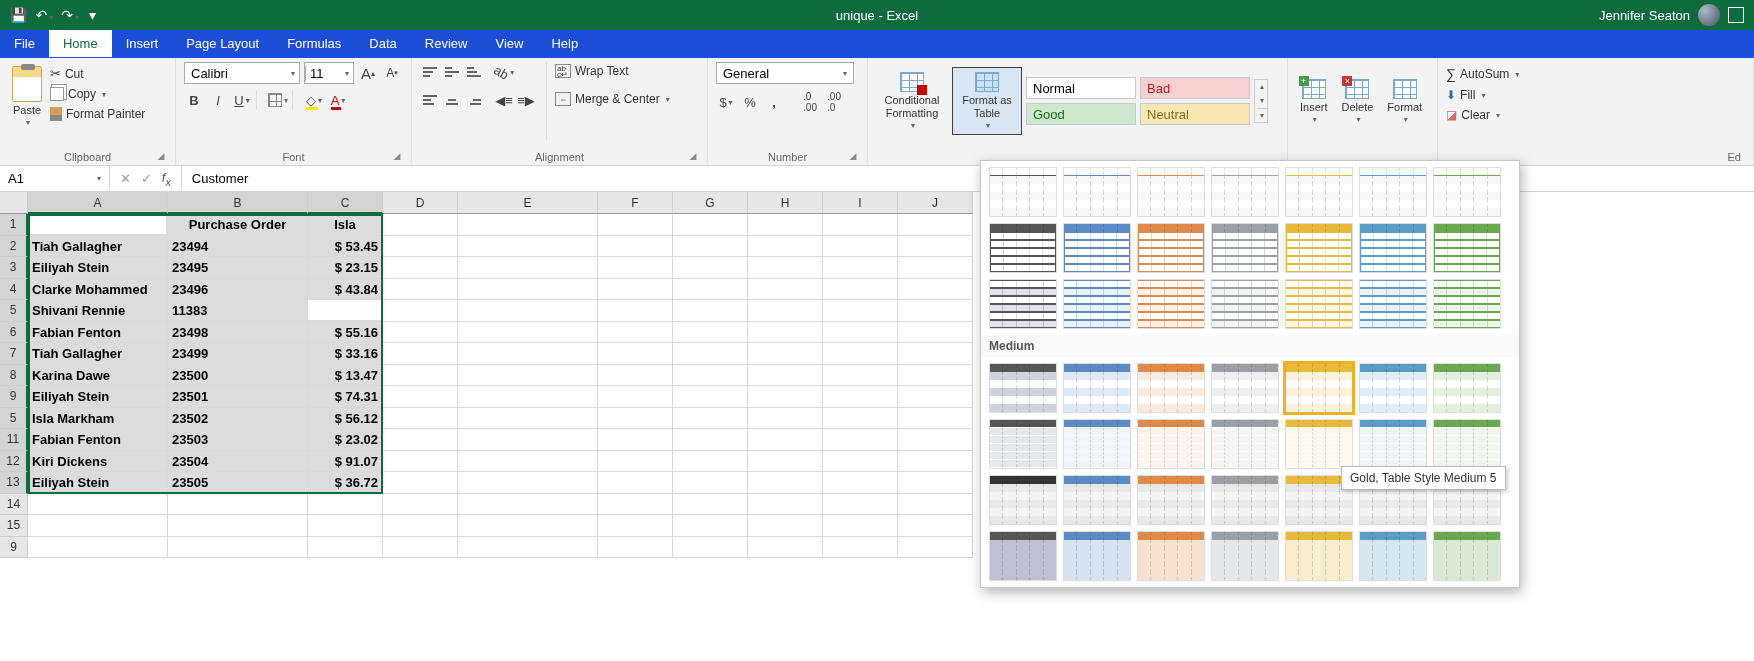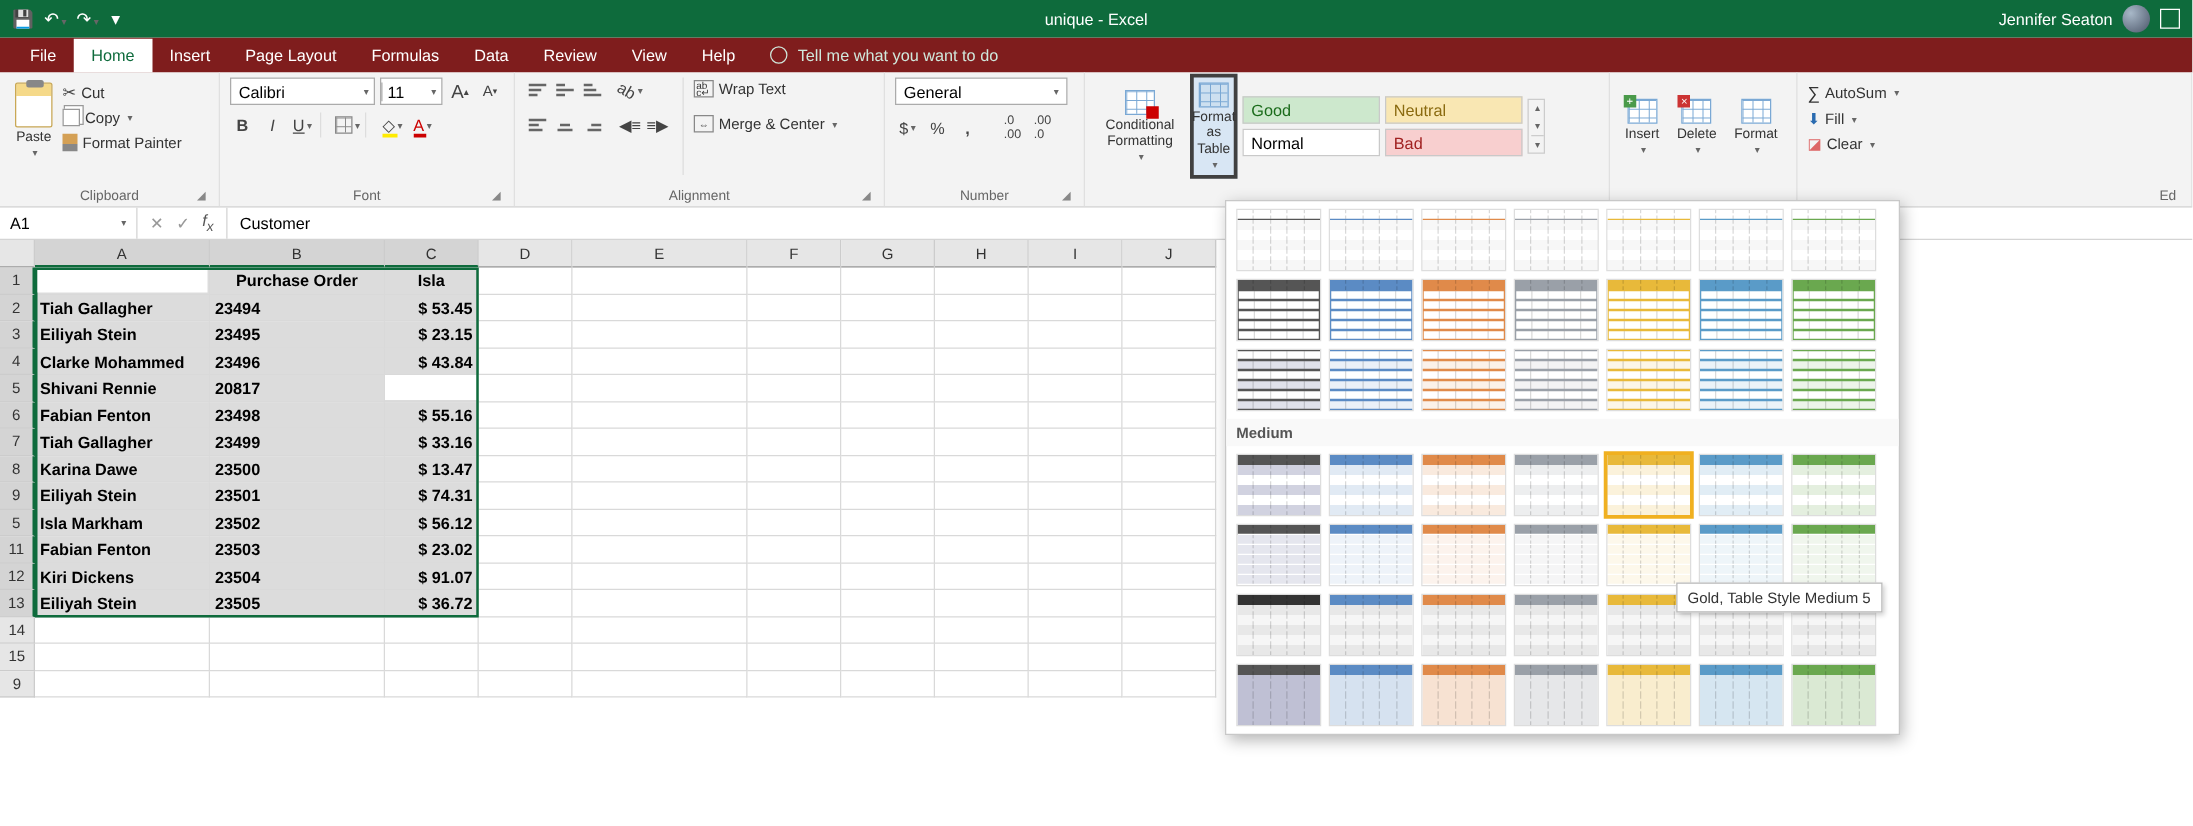--- a/index.html
+++ b/index.html
@@ -5,21 +5,21 @@
 *{margin:0;padding:0;box-sizing:border-box;font-family:"Segoe UI",Arial,sans-serif;}
 body{width:1754px;height:661px;overflow:hidden;background:#fff;font-size:12px;}
 .titlebar{height:30px;background:#0e6b3c;display:flex;align-items:center;color:#fff;position:relative;}
 .titlebar .qat{display:flex;align-items:center;gap:8px;padding-left:10px;}
 .titlebar .qat span{font-size:14px;color:#fff;}
 .titlebar .title{position:absolute;left:50%;transform:translateX(-50%);font-size:13px;}
 .titlebar .user{position:absolute;right:10px;display:flex;align-items:center;gap:8px;font-size:13px;}
 .avatar{width:22px;height:22px;border-radius:50%;background:radial-gradient(circle at 30% 30%,#a8b8c8,#4a5568);}
 .winctrl{width:16px;height:16px;border:1px solid #fff;}
 
-.tabs{height:28px;background:#7f1d1d;display:flex;align-items:center;color:#fff;padding-left:10px;}
+.tabs{height:28px;background:#1d4ed8;display:flex;align-items:flex-start;color:#fff;}
 .tab{padding:6px 14px;font-size:13px;cursor:pointer;}
 .tab.active{background:#fff;color:#0e6b3c;}
 .tellme{display:flex;align-items:center;gap:8px;padding:6px 14px;font-size:13px;color:#d0e8dc;}
 .bulb{width:14px;height:14px;border:1.5px solid #d0e8dc;border-radius:50%;position:relative;}
 
 .ribbon{height:108px;background:#f3f3f3;border-bottom:1px solid #d4d4d4;display:flex;position:relative;}
 .group{border-right:1px solid #e0e0e0;padding:4px 8px 2px;display:flex;flex-direction:column;justify-content:space-between;}
 .group-label{text-align:center;font-size:11px;color:#666;padding-top:2px;position:relative;}
 .dlaunch{position:absolute;right:0;bottom:0;width:12px;height:12px;font-size:9px;color:#888;}
 .grow{display:flex;gap:4px;align-items:center;}
@@ -107,24 +107,20 @@
       <div class="tab">File</div>
       <div class="tab active">Home</div>
       <div class="tab">Insert</div>
       <div class="tab">Page Layout</div>
       <div class="tab">Formulas</div>
       <div class="tab">Data</div>
       <div class="tab">Review</div>
       <div class="tab">View</div>
       <div class="tab">Help</div>
     </div>
-  <div class="tellme">
-    <div class="bulb"></div>
-    <span>Tell me what you want to do</span>
-  </div>
 </div>
 
 <div class="ribbon">
 
   <div class="group" style="width:176px;">
     <div class="grow" style="height:78px;align-items:flex-start;">
       <div class="bigbtn">
         <div class="icon-paste"></div>
         <span>Paste</span>
         <span class="dd">▾</span>
@@ -287,33 +283,33 @@
 
   <div class="group" style="width:420px;">
     <div style="height:78px;display:flex;gap:4px;align-items:center;">
       <div class="bigbtn" style="width:72px;">
         <div class="cells-grid" style="position:relative;">
             <span style="position:absolute;right:-4px;bottom:-4px;width:10px;height:10px;background:#c00;"></span>
           </div>
         <span style="line-height:1.1;">Conditional Formatting</span>
           <span class="dd">▾</span>
       </div>
-      <div class="bigbtn" style="width:38px;background:#d8e6f4;border:3px solid #404040;">
+      <div class="bigbtn" style="width:70px;background:#d8e6f4;border:1px solid #404040;">
         <div class="cells-grid" style="background-color:#cde0f0;"></div>
         <span style="line-height:1.1;">Format as Table</span>
           <span class="dd">▾</span>
       </div>
       <div style="display:flex;flex-direction:column;gap:4px;">
         <div style="display:flex;gap:4px;">
+          <div class="style-cell">Normal</div>
+          <div class="style-cell style-bad">Bad</div>
+        </div>
+        <div style="display:flex;gap:4px;">
           <div class="style-cell style-good">Good</div>
           <div class="style-cell style-neutral">Neutral</div>
-        </div>
-        <div style="display:flex;gap:4px;">
-          <div class="style-cell">Normal</div>
-          <div class="style-cell style-bad">Bad</div>
         </div>
       </div>
       <div style="display:flex;flex-direction:column;gap:1px;border:1px solid #ccc;">
         <div class="dd" style="padding:2px 3px;">▴</div>
         <div class="dd" style="padding:2px 3px;">▾</div>
         <div class="dd" style="padding:2px 3px;border-top:1px solid #ccc;">▾</div>
       </div>
     </div>
     <div class="group-label"></div>
   </div>
@@ -458,21 +454,21 @@
           <div class="cell" style="width: 75px;"></div>
           <div class="cell" style="width: 140px;"></div>
           <div class="cell" style="width: 75px;"></div>
           <div class="cell" style="width: 75px;"></div>
           <div class="cell" style="width: 75px;"></div>
           <div class="cell" style="width: 75px;"></div>
           <div class="cell" style="width: 75px;"></div>
         </div>
         <div class="row">
           <div class="cell sel" style="width: 140px;">Shivani Rennie</div>
-          <div class="cell sel num" style="width: 140px;">20817</div>
+          <div class="cell sel num" style="width: 140px;">11383</div>
           <div class="cell sel money" style="width: 75px; margin-top: 20px;">$   16.54</div>
           <div class="cell" style="width: 75px;"></div>
           <div class="cell" style="width: 140px;"></div>
           <div class="cell" style="width: 75px;"></div>
           <div class="cell" style="width: 75px;"></div>
           <div class="cell" style="width: 75px;"></div>
           <div class="cell" style="width: 75px;"></div>
           <div class="cell" style="width: 75px;"></div>
         </div>
         <div class="row">

